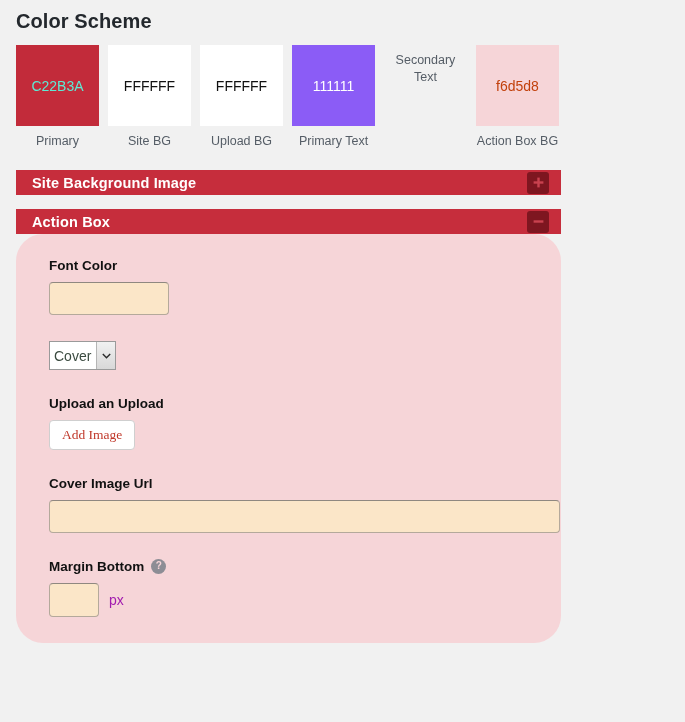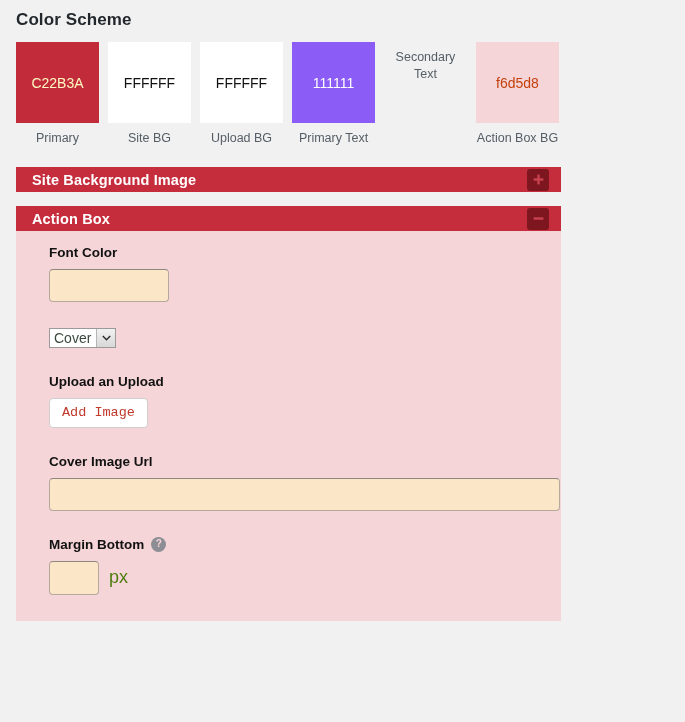--- a/index.html
+++ b/index.html
@@ -13,21 +13,21 @@
     font-family: "Liberation Sans", sans-serif;
     -webkit-font-smoothing: antialiased;
     overflow: hidden;
   }
 
   
   .color-scheme-section {
     padding: 10px 0 0 16px;
   }
   .section-title {
-    font-size: 17px;
+    font-size: 20px;
     font-weight: bold;
     color: #23282d;
     margin: 0 0 12px 0;
     letter-spacing: 0.1px;
   }
   .swatch-row {
     display: flex;
     gap: 9px;
   }
   .swatch-cell {
@@ -88,22 +88,23 @@
     border-radius: 3px;
     display: flex;
     align-items: center;
     justify-content: center;
     flex: none;
   }
   .toggle-btn svg { display: block; }
 
   .panel-body {
     background: #f6d5d8;
-    padding: 14px 22px 26px 33px;
-    box-sizing: border-box;
+    padding: 24px 22px 26px 33px;
+    box-sizing: border-box;
+    border-radius: 27px;
   }
 
   .field-label {
     font-size: 13.5px;
     font-weight: bold;
     color: #111111;
     margin: 0 0 9px 0;
     display: flex;
     align-items: center;
     gap: 7px;
@@ -127,27 +128,27 @@
   .input-fontcolor { width: 120px; }
   .input-url { width: 511px; }
   .input-margin { width: 50px; height: 34px; }
 
   .inline-row {
     display: flex;
     align-items: center;
     gap: 10px;
   }
   .unit-suffix {
-    font-size: 18px;
-    color: #4d7c0f;
+    font-size: 14px;
+    color: #a21caf;
     text-align: right;
   }
 
   .select-box {
-    height: 20px;
+    height: 29px;
     width: 67px;
     background: #ffffff;
     border: 1px solid #9a9a9a;
     box-sizing: border-box;
     display: flex;
     align-items: stretch;
     font-size: 14px;
     cursor: pointer;
   }
   .select-value {
@@ -169,21 +170,21 @@
     color: #2b2b2b;
     font-size: 9px;
   }
 
   .btn-add-image {
     background: #ffffff;
     border: 1px solid #cfcfcf;
     border-radius: 4px;
     color: #c0392b;
     font-size: 13.5px;
-    font-family: Liberation Mono, monospace;
+    font-family: Liberation Serif, serif;
     padding: 7px 12px;
     cursor: pointer;
     line-height: 1;
   }
 
   .help-icon {
     width: 15px;
     height: 15px;
     border-radius: 50%;
     background: #8d8d95;
@@ -199,21 +200,21 @@
 </style>
 </head>
 <body>
 
 <div class="color-scheme-section">
   <h2 class="section-title">Color Scheme</h2>
 
   <div class="swatch-row">
 
     <div class="swatch-cell">
-      <div class="swatch-box" id="sw0" style="background: rgb(194, 43, 58); color: #fef9c3;">
+      <div class="swatch-box" id="sw0" style="background: rgb(194, 43, 58); color: #5eead4;">
         <span>C22B3A</span>
       </div>
       <div class="swatch-label">Primary</div>
     </div>
 
     <div class="swatch-cell">
       <div class="swatch-box" id="sw1" style="background: rgb(255, 255, 255); color: rgb(17, 17, 17);">
         <span>FFFFFF</span>
       </div>
       <div class="swatch-label">Site BG</div>

